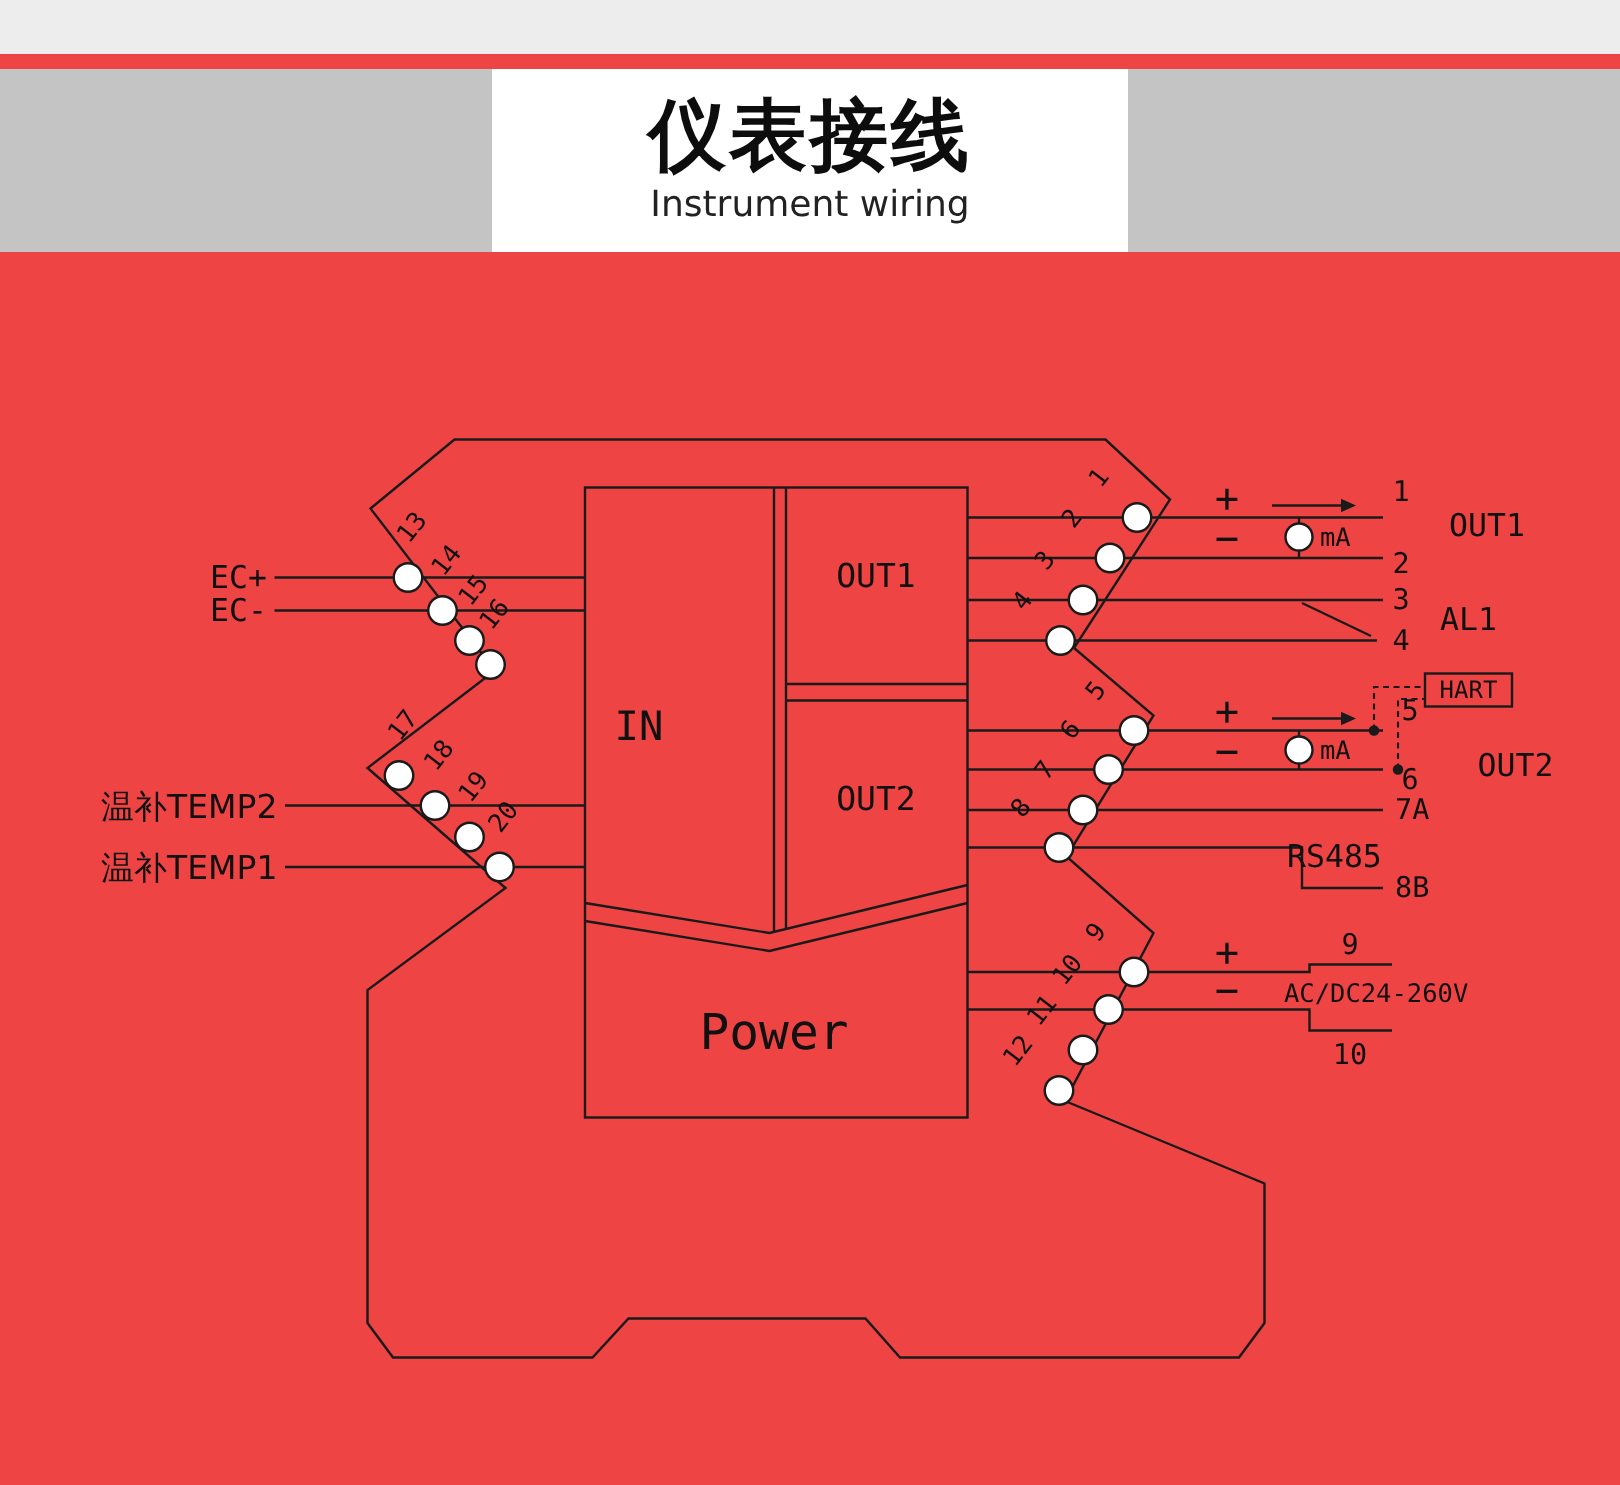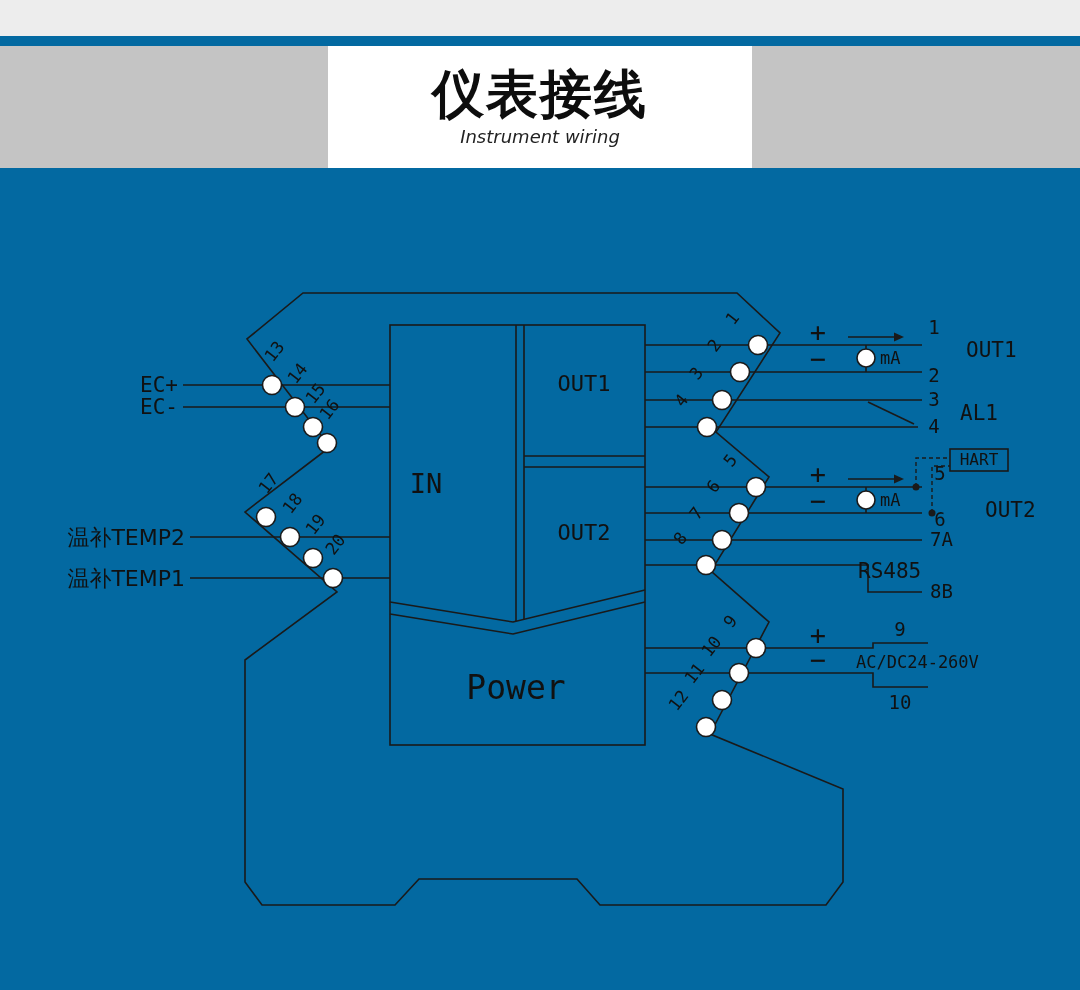--- a/index.html
+++ b/index.html
@@ -1,24 +1,24 @@
 <!DOCTYPE html>
 <html><head>
 <meta charset="utf-8">
 <style>
   html,body{margin:0;padding:0;background:#fff;}
-  .page{position:relative;width:1080px;height:990px;background:#0369a1;overflow:hidden;
+  .page{position:relative;width:1080px;height:990px;background:#ef4444;overflow:hidden;
         font-family:"DejaVu Sans",sans-serif;}
   .top-strip{position:absolute;left:0;top:0;width:1080px;height:36px;background:#ededed;}
   .title-band{position:absolute;left:0;top:46px;width:1080px;height:122px;background:#c4c4c4;}
   .title-panel{position:absolute;left:50%;top:0;transform:translateX(-50%);width:424px;height:122px;
         background:#ffffff;display:flex;flex-direction:column;align-items:center;justify-content:center;gap:4px;}
   .page-title{margin:0;font-size:52px;line-height:1.05;font-weight:700;color:#0d0d0d;letter-spacing:2px;
         font-family:"DejaVu Sans",sans-serif;}
-  .page-subtitle{font-size:18px;color:#222;font-family:"DejaVu Sans",sans-serif;font-style:italic;}
+  .page-subtitle{font-size:24px;color:#222;font-family:"DejaVu Sans",sans-serif;}
   svg{position:absolute;left:0;top:0;}
   .w{stroke:#1a1a1a;stroke-width:1.6;fill:none;stroke-linejoin:miter;stroke-linecap:butt;}
   .wd{stroke:#1a1a1a;stroke-width:1.4;fill:none;stroke-dasharray:4 3;}
   .term{fill:#fff;stroke:#1a1a1a;stroke-width:1.6;}
   .dot{fill:#1a1a1a;stroke:none;}
   .head{fill:#1a1a1a;stroke:none;}
   text{fill:#111;}
   .t-mono{font-family:"DejaVu Sans Mono",monospace;}
   .t-sans{font-family:"DejaVu Sans",sans-serif;}
   .num{font-size:17px;}

